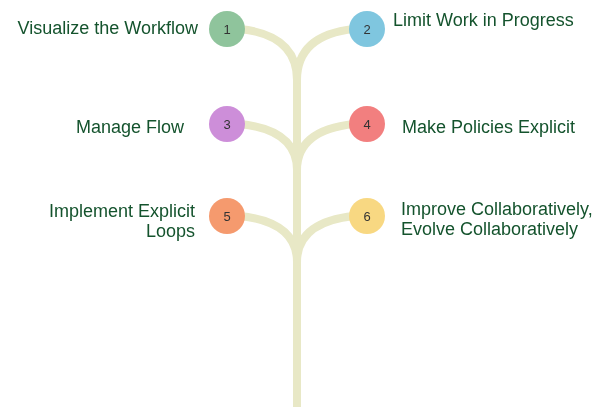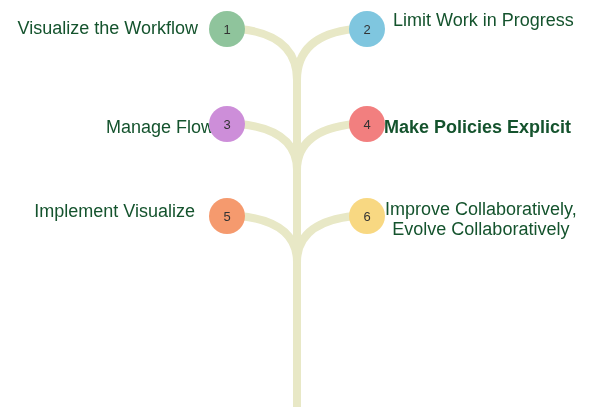--- a/index.html
+++ b/index.html
@@ -4,21 +4,21 @@
 <style>
   html, body { margin:0; padding:0; background:#ffffff; }
   body { width:600px; height:407px; position:relative; overflow:hidden;
          font-family:"Liberation Sans", "DejaVu Sans", sans-serif; color:#333333; }
   svg.tree { position:absolute; left:0; top:0; }
   .node { position:absolute; width:36px; height:36px; border-radius:50%;
           display:flex; align-items:center; justify-content:center;
           font-size:13px; color:#333; }
   .label { position:absolute; font-size:18px; line-height:20px; color:#14532d; white-space:nowrap; }
   .label.left { text-align:right; }
-  .label.right { text-align:center; }
+  .label.right { text-align:left; }
 </style>
 </head>
 <body>
 
 <svg class="tree" width="600" height="407" viewBox="0 0 600 407">
   <g fill="none" stroke="#e8e8c6" stroke-width="8" stroke-linecap="round">
     <path d="M297 80 L297 407"></path>
     <path d="M240 29 Q297 35 297 80"></path>
     <path d="M354 29 Q297 35 297 80"></path>
     <path d="M240 124 Q297 130 297 170"></path>
@@ -35,40 +35,41 @@
   <span>1</span>
 </div>
 
 <div class="node" style="left:349px; top:11px; background:#7fc6df;">
   <span>2</span>
 </div>
 <div class="label right" style="left:393px; top:10px;">
   <div>Limit Work in Progress</div>
 </div>
 
-<div class="label left" style="right:386px; top:117px;">
+<div class="label left" style="right:416px; top:117px;">
   <div>Manage Flow</div>
 </div>
 <div class="node" style="left:209px; top:106px; background:#cd8ed9;">
   <span>3</span>
 </div>
 
 <div class="node" style="left:349px; top:106px; background:#f27f7f;">
   <span>4</span>
 </div>
-<div class="label right" style="left:384px; top:117px;font-weight:bold;">
+<div class="label right" style="left:402px; top:117px;">
   <div>Make Policies Explicit</div>
 </div>
 
 <div class="label left" style="right:405px; top:201px;">
-  <div>Implement Visualize</div>
+  <div>Implement Explicit</div>
+  <div>Loops</div>
 </div>
 <div class="node" style="left:209px; top:198px; background:#f59a6e;">
   <span>5</span>
 </div>
 
 <div class="node" style="left:349px; top:198px; background:#f8d882;">
   <span>6</span>
 </div>
-<div class="label right" style="left:385px; top:199px;">
+<div class="label right" style="left:401px; top:199px;">
   <div>Improve Collaboratively,</div>
   <div>Evolve Collaboratively</div>
 </div>
 
 </body></html>

